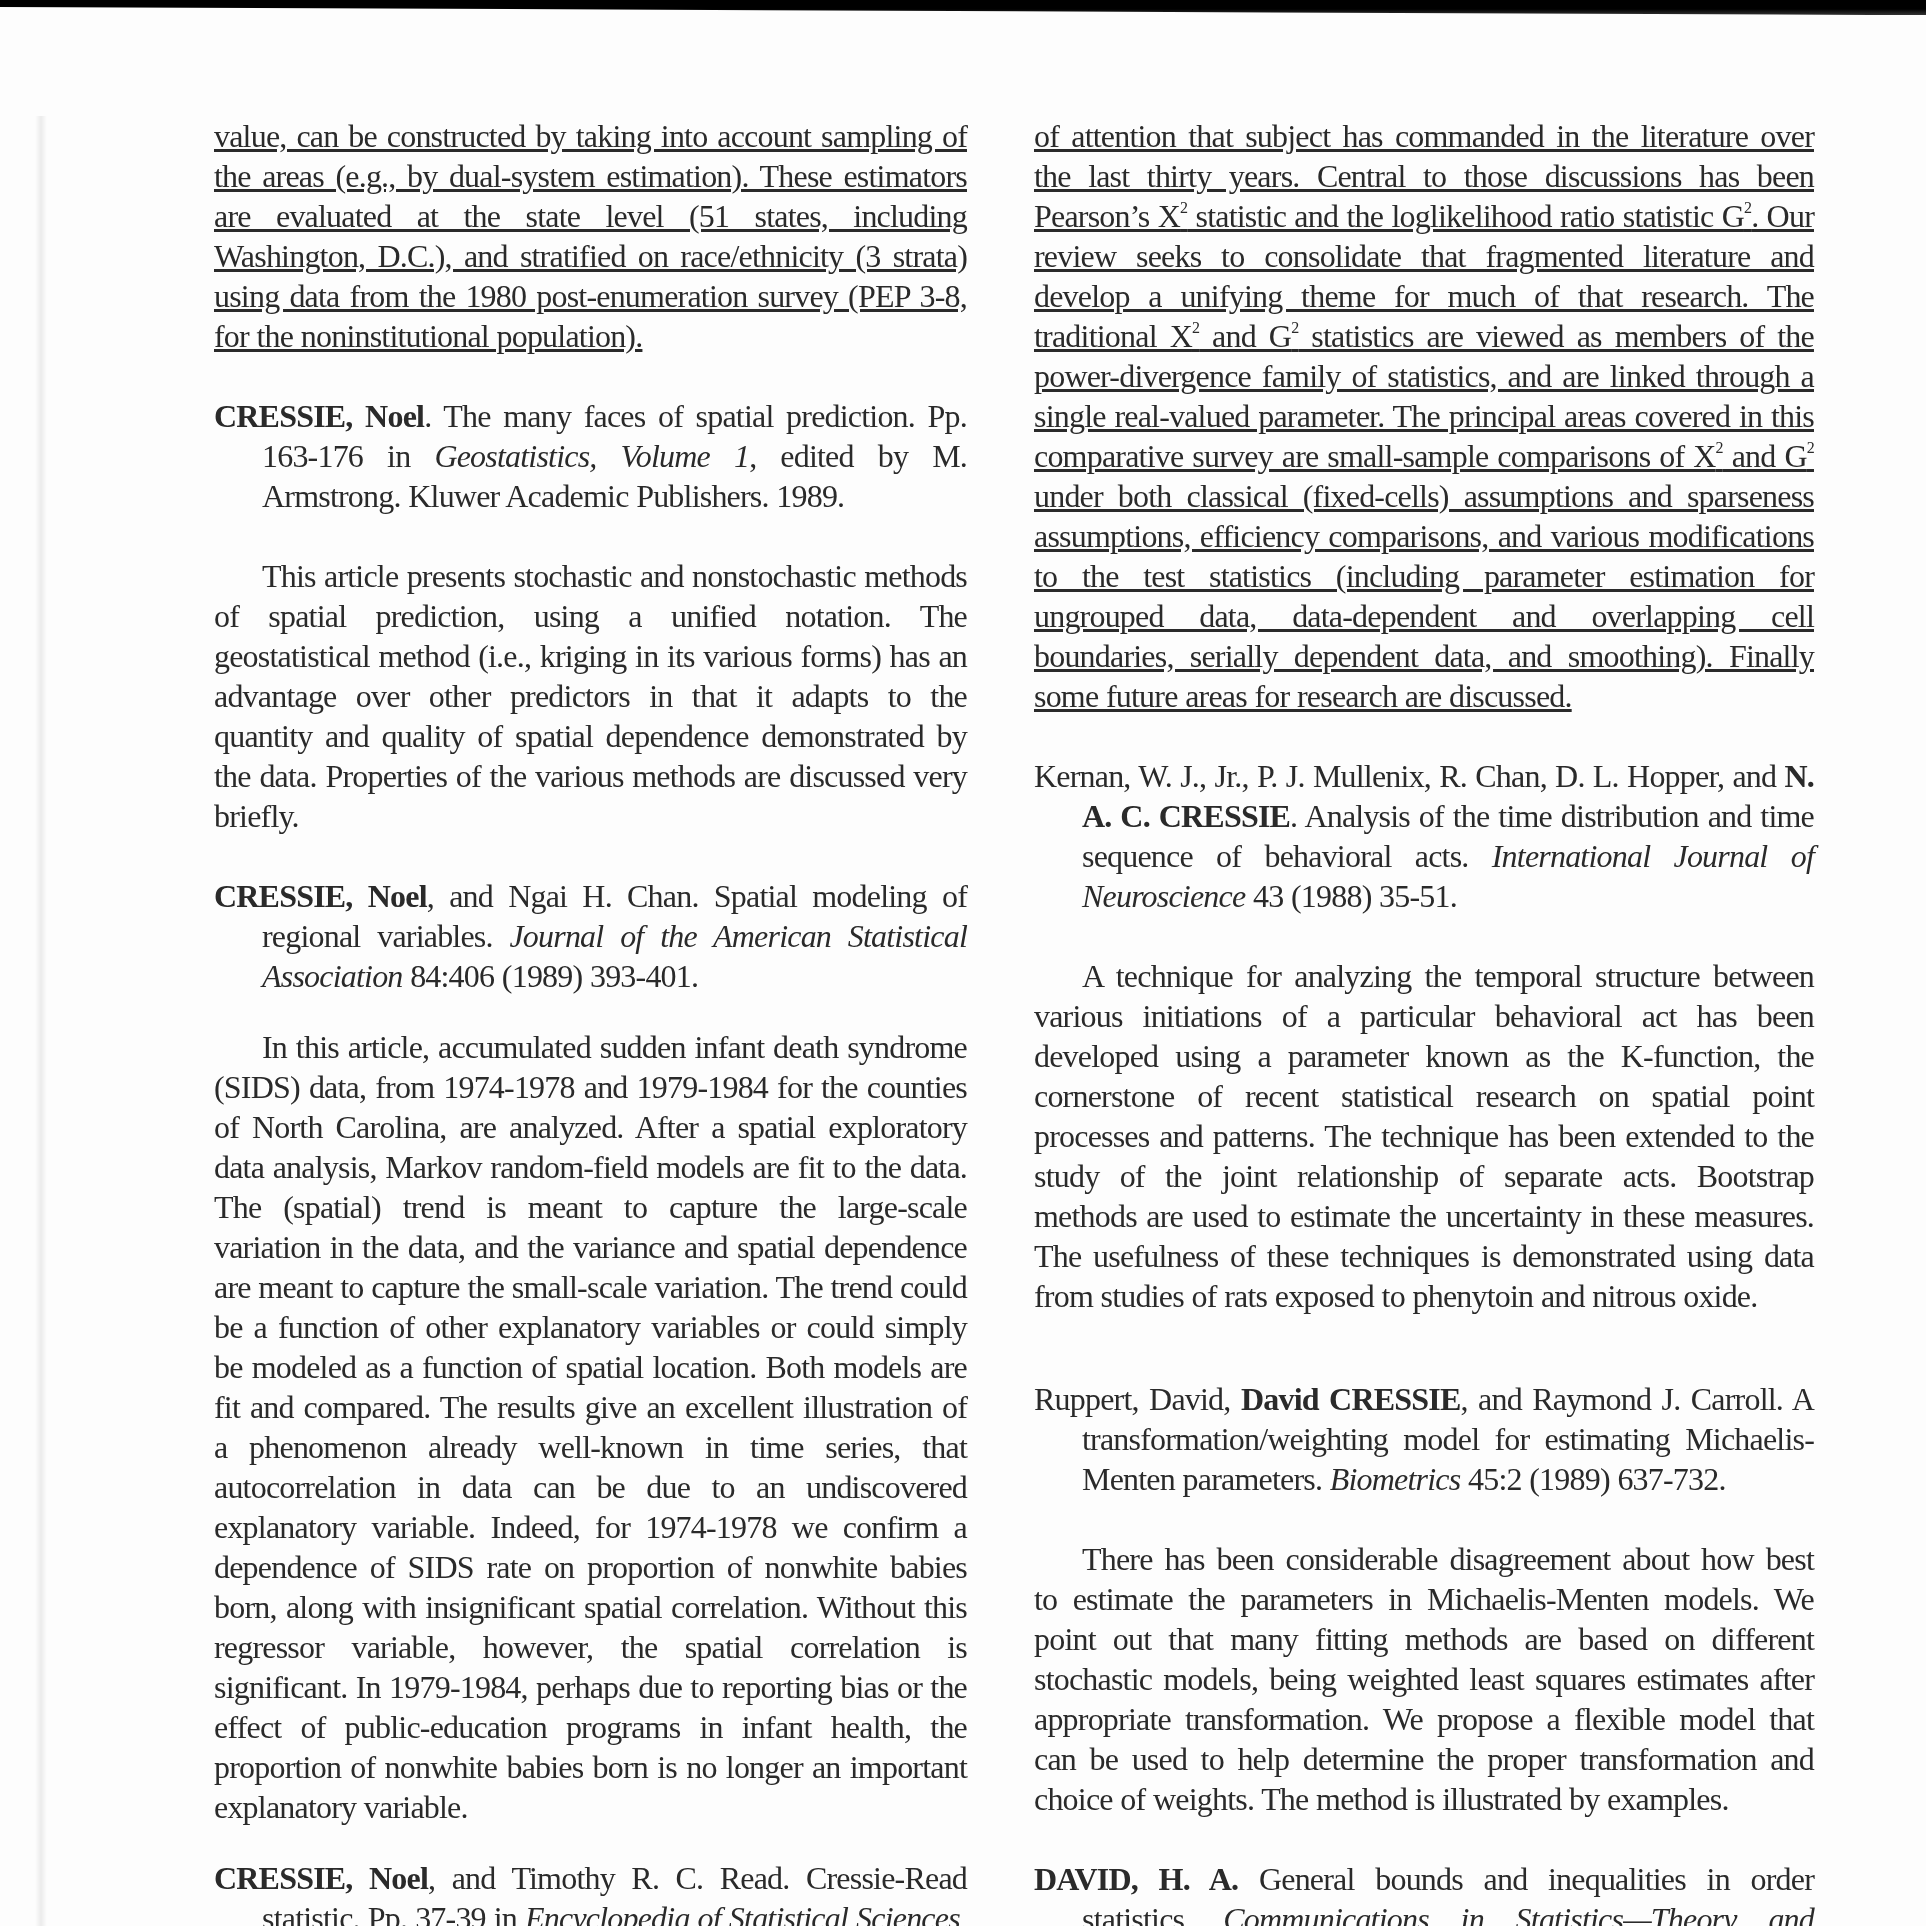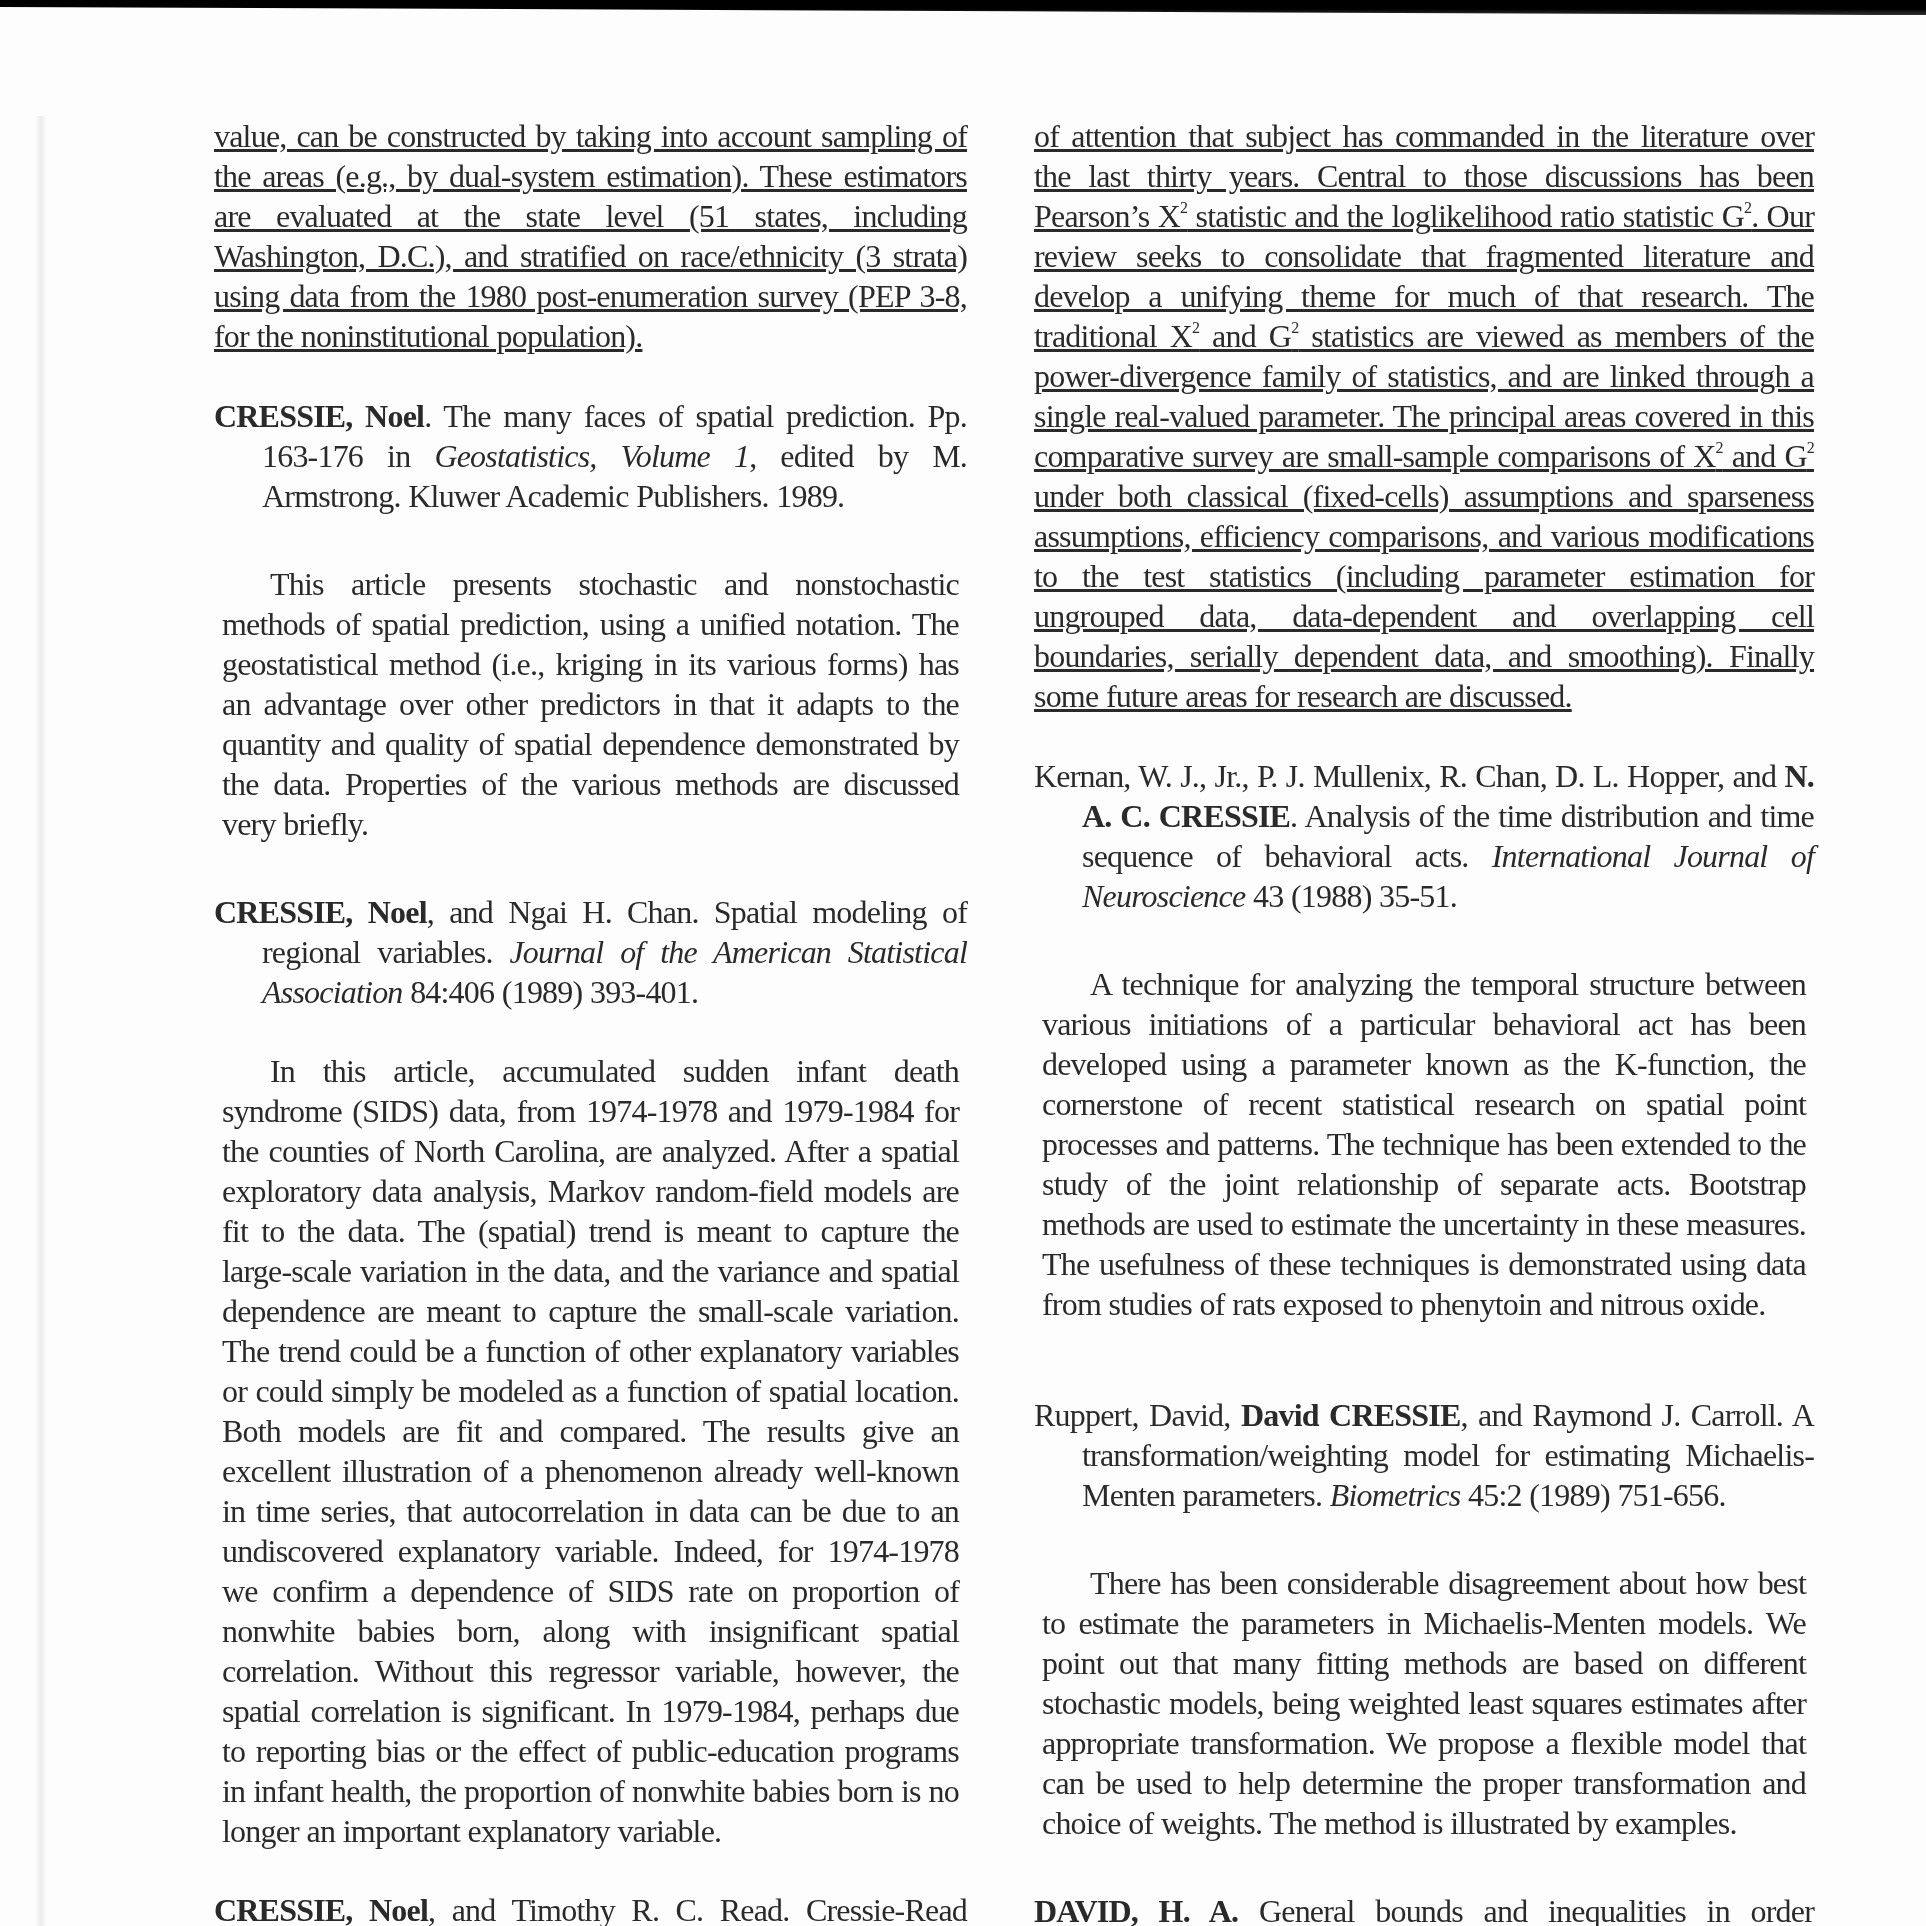--- a/index.html
+++ b/index.html
@@ -21,21 +21,21 @@
   .column {
     position:absolute; top:116px;
     font-size:32px; line-height:40px;
     letter-spacing:-0.8px; word-spacing:0.4px;
     text-align:justify; hyphens:manual;
   }
   .col-left { left:214px; width:753px; }
   .col-right { left:1034px; width:780px; }
   .entry { margin:0;text-decoration:underline; }
   .citation { padding-left:48px; text-indent:-48px; margin:0; }
-  .abstract { text-indent:48px; margin:8px; }
+  .abstract { text-indent:48px; margin:0; }
   .gap-l { height:40px; }
   .gap-m { height:31px; }
   .gap-s { height:23px; }
   b, .bold { font-weight:bold;margin-top:32px; }
   i, .ital { font-style:italic; }
   sup { font-size:0.5em; vertical-align:0.85em; line-height:0; }
 </style>
 </head>
 <body>
 
@@ -68,21 +68,21 @@
 
   <div class="gap-l"></div>
 
   <p class="citation"><span>Kernan, W. J., Jr., P. J. Mullenix, R. Chan, D. L. Hopper, and </span><b>N. A. C. CRESSIE</b><span>. Analysis of the time distribution and time sequence of behavioral acts. </span><i>International Journal of Neuroscience</i><span> 43 (1988) 35-51.</span></p>
   <div class="gap-l"></div>
   <p class="abstract">A technique for analyzing the temporal structure between various initiations of a particular behavioral act has been developed using a parameter known as the K-function, the cornerstone of recent statistical research on spatial point processes and patterns. The technique has been extended to the study of the joint relationship of separate acts. Bootstrap methods are used to estimate the uncertainty in these measures. The usefulness of these techniques is demonstrated using data from studies of rats exposed to phenytoin and nitrous oxide.</p>
 
   <div class="gap-l"></div>
   <div class="gap-s"></div>
 
-  <p class="citation"><span>Ruppert, David, </span><b>David CRESSIE</b><span>, and Raymond J. Carroll. A transformation/weighting model for estimating Michaelis-Menten parameters. </span><i>Biometrics</i><span> 45:2 (1989) 751-656.</span></p>
+  <p class="citation"><span>Ruppert, David, </span><b>David CRESSIE</b><span>, and Raymond J. Carroll. A transformation/weighting model for estimating Michaelis-Menten parameters. </span><i>Biometrics</i><span> 45:2 (1989) 637-732.</span></p>
   <div class="gap-l"></div>
   <p class="abstract">There has been considerable disagreement about how best to estimate the parameters in Michaelis-Menten models. We point out that many fitting methods are based on different stochastic models, being weighted least squares estimates after appropriate transformation. We propose a flexible model that can be used to help determine the proper transformation and choice of weights. The method is illustrated by examples.</p>
 
   <div class="gap-l"></div>
 
   <p class="citation"><span></span><b>DAVID, H. A.</b><span> General bounds and inequalities in order statistics. </span><i>Communications in Statistics—Theory and Methods</i></p>
 
 </div>
 
 

